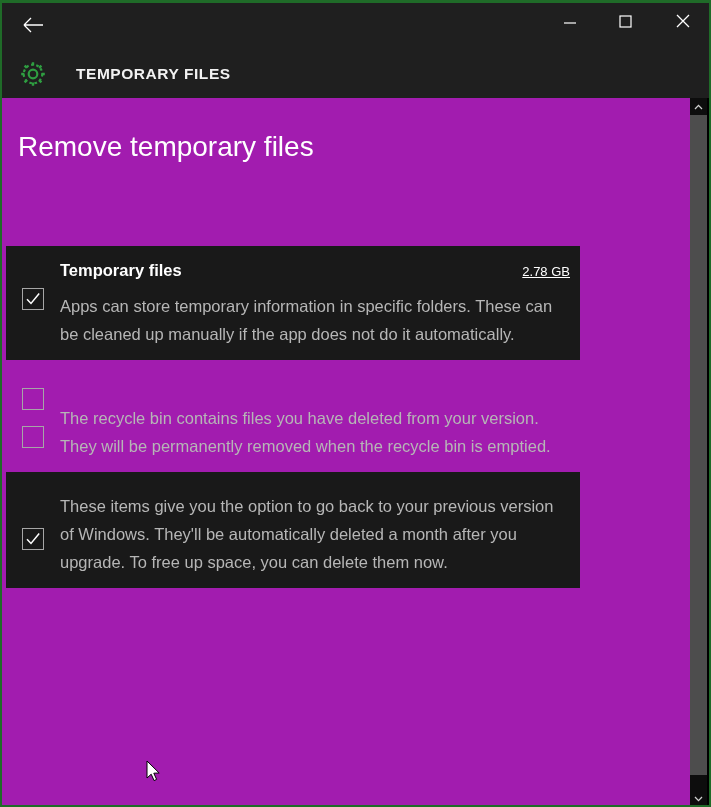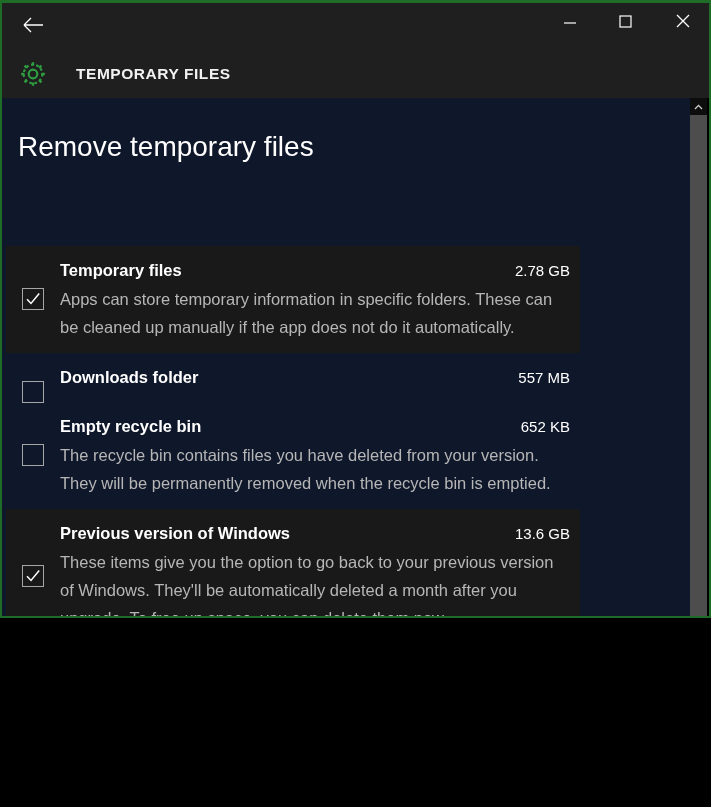--- a/index.html
+++ b/index.html
@@ -8,21 +8,21 @@
     width: 711px;
     height: 807px;
     overflow: hidden;
     background: #000;
     font-family: "Liberation Sans", sans-serif;
   }
 
   #window {
     position: relative;
     width: 711px;
-    height: 618px;
+    height: 807px;
     background: #000;
     border: 2px solid #1f6b28;
     border-top-width: 3px;
     overflow: hidden;
   }
 
   
   #titlebar {
     position: absolute;
     left: 0; top: 0;
@@ -66,21 +66,21 @@
     letter-spacing: 0.55px;
     line-height: 22px;
   }
 
   
   #content {
     position: absolute;
     left: 0; top: 95px;
     width: 688px;
     height: 709px;
-    background: #0f172a;
+    background: #a21caf;
     overflow: hidden;
   }
 
   #page-title {
     position: absolute;
     left: 16px; top: 32px;
     font-size: 28px;
     font-weight: normal;
     color: #ffffff;
     line-height: 34px;
@@ -132,32 +132,33 @@
   }
 
   .item-title {
     font-size: 16.5px;
     font-weight: bold;
     color: #ffffff;
     line-height: 24px;
   }
 
   .item-size {
-    font-size: 15px;
+    font-size: 13px;
     color: #ffffff;
     line-height: 24px;
     white-space: nowrap;
     padding-right: 2px;
+    text-decoration: underline;
   }
 
   .item-desc {
     font-size: 16.5px;
     color: #b6b6b6;
     line-height: 28px;
-    margin-top: 2px;
+    margin-top: 8px;
     max-width: 500px;
   }
 
   
   #scrollbar {
     position: absolute;
     right: 2px; top: 95px;
     width: 17px;
     height: 709px;
     background: #0d0d0d;
@@ -257,47 +258,35 @@
             <div class="item-head">
               <span class="item-title">Temporary files</span>
               <span class="item-size">2.78 GB</span>
             </div>
             <div class="item-desc">Apps can store temporary information in specific folders. These can be cleaned up manually if the app does not do it automatically.</div>
           </div>
         </div>
         <div class="item">
           <div class="item-check" style="top: 27.5px;"></div>
           <div class="item-body">
-            <div class="item-head">
-              <span class="item-title">Downloads folder</span>
-              <span class="item-size">557 MB</span>
-            </div>
           </div>
         </div>
         <div class="item">
           <div class="item-check" style="top: 41.5px;"></div>
           <div class="item-body">
-            <div class="item-head">
-              <span class="item-title">Empty recycle bin</span>
-              <span class="item-size">652 KB</span>
-            </div>
             <div class="item-desc">The recycle bin contains files you have deleted from your version. They will be permanently removed when the recycle bin is emptied.</div>
           </div>
         </div>
         <div class="item highlight">
           <div class="item-check" style="top: 55.5px;">
             <svg width="18" height="18" viewBox="0 0 18 18">
               <path d="M3 9.2 L7 13.4 L15.2 3.6" stroke="#ffffff" stroke-width="1.5" fill="none"></path>
             </svg>
           </div>
           <div class="item-body">
-            <div class="item-head">
-              <span class="item-title">Previous version of Windows</span>
-              <span class="item-size">13.6 GB</span>
-            </div>
             <div class="item-desc">These items give you the option to go back to your previous version of Windows. They'll be automatically deleted a month after you upgrade. To free up space, you can delete them now.</div>
           </div>
         </div>
       </div>
 
   </div>
 
   <div id="scrollbar">
     <div class="sb-arrow" id="sb-up">
       <svg width="9" height="6" viewBox="0 0 9 6">

